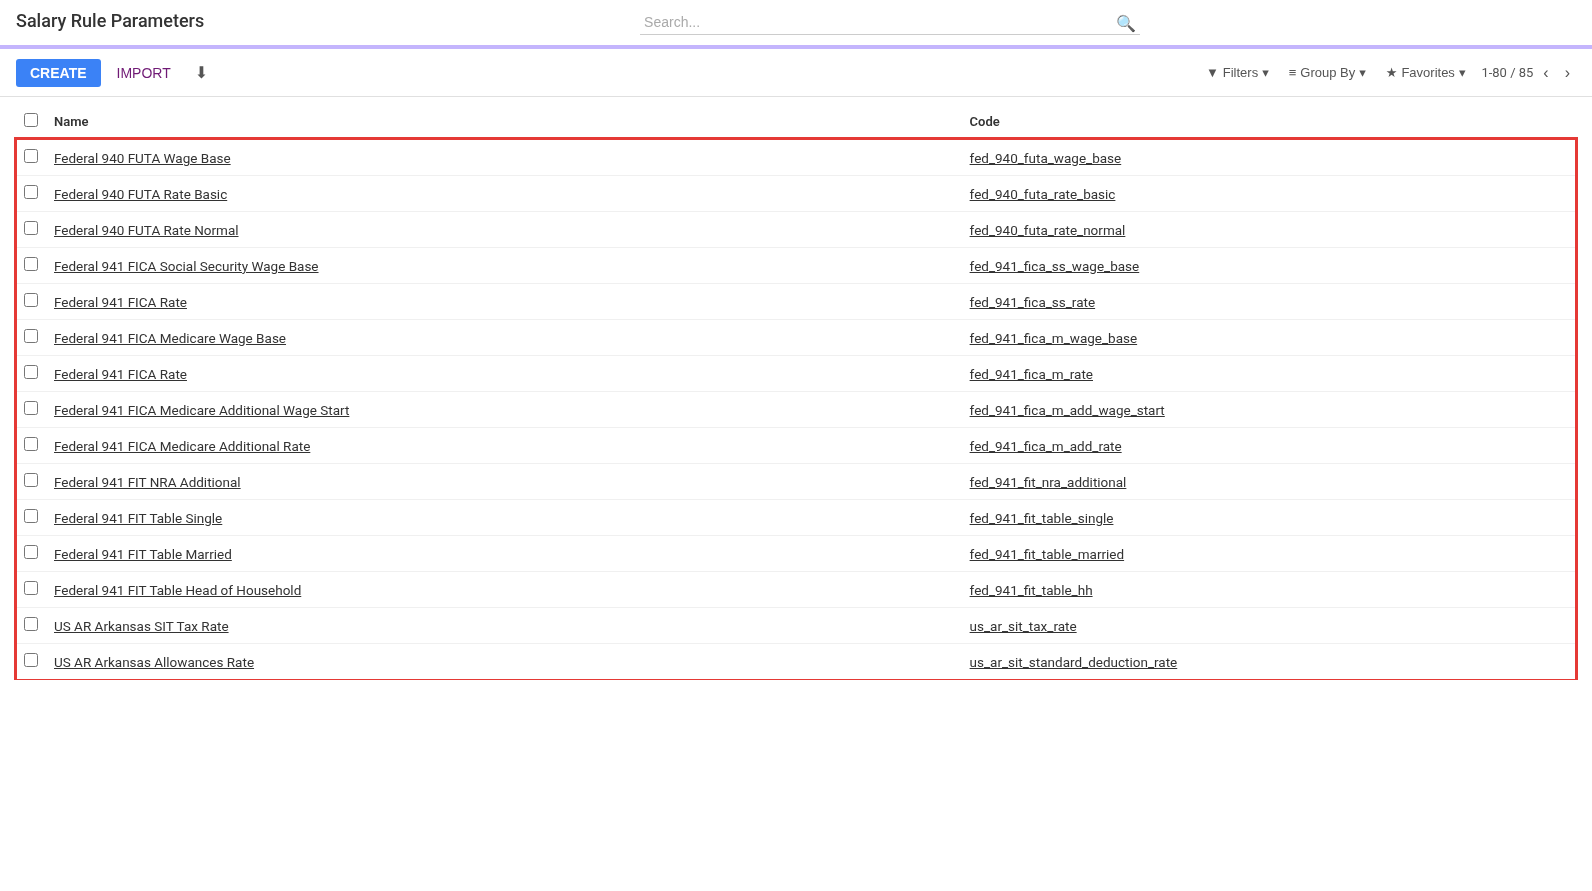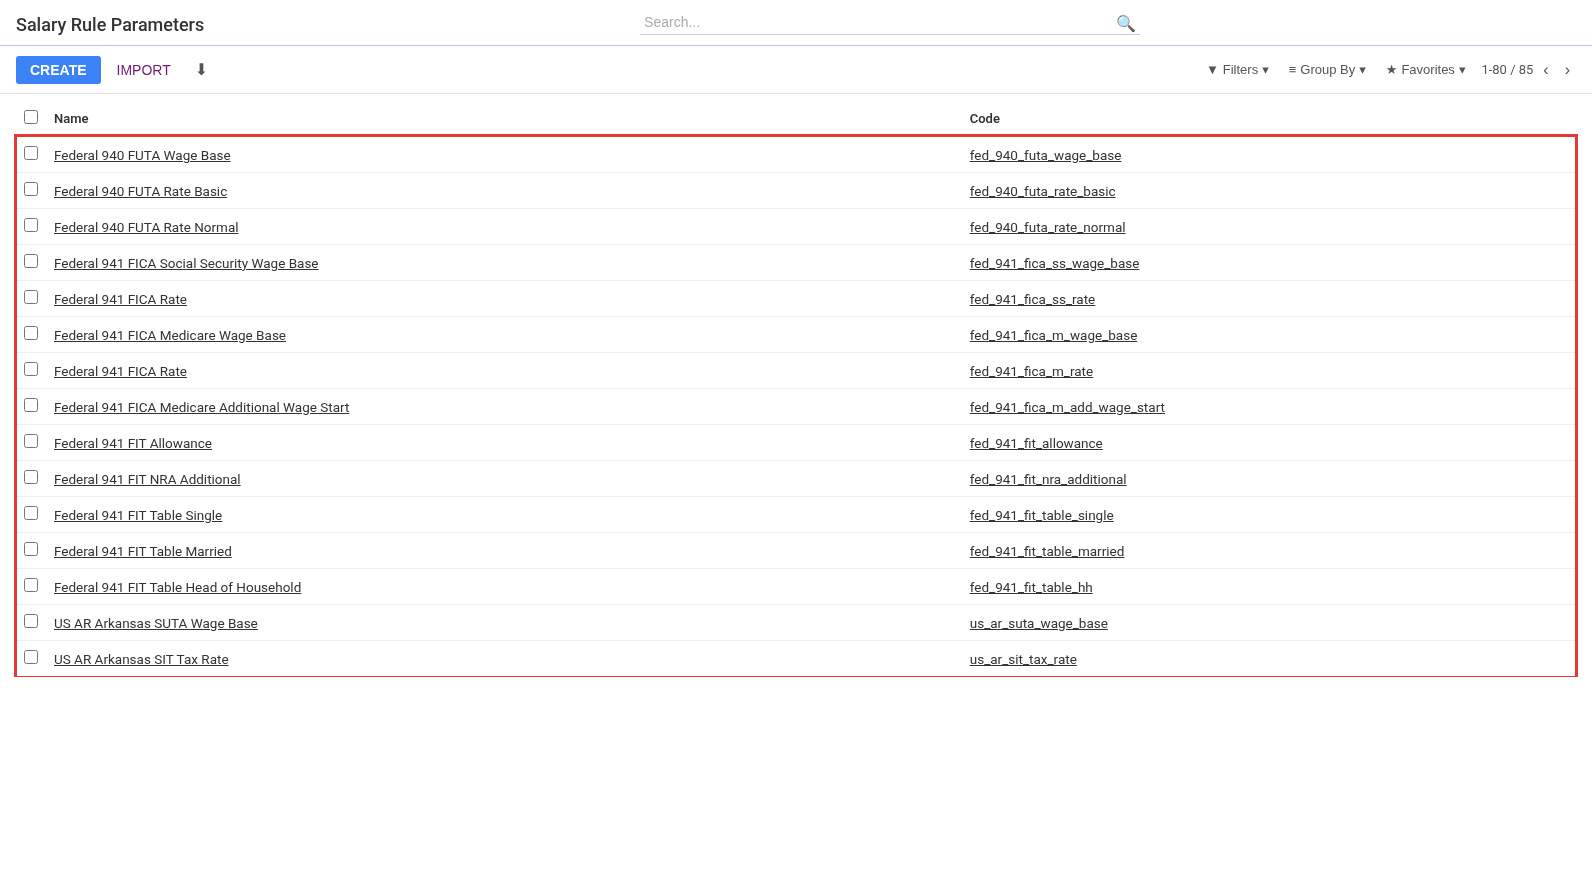--- a/index.html
+++ b/index.html
@@ -1,22 +1,22 @@
 <!DOCTYPE html>
 <html><head>
   <meta charset="utf-8">
   <style>
     * { box-sizing: border-box; margin: 0; padding: 0; }
     body { font-family: -apple-system, BlinkMacSystemFont, 'Segoe UI', Roboto, sans-serif; font-size: 14px; color: #333; background: #fff; }
 
     .top-bar {
       display: flex;
-      align-items: flex-end;
+      align-items: flex-start;
       padding: 10px 16px;
-      border-bottom: 1px solid #c4b5fd;
+      border-bottom: 4px solid #c4b5fd;
     }
     .page-title {
       font-size: 18px;
       font-weight: 500;
       color: #333;
       flex: 0 0 auto;
     }
     .search-area {
       flex: 1;
       display: flex;
@@ -257,22 +257,22 @@
           <td>Federal 941 FICA Rate</td>
           <td class="code-cell">fed_941_fica_m_rate</td>
         </tr>
         <tr>
           <td><input type="checkbox" class="row-checkbox" style=""></td>
           <td>Federal 941 FICA Medicare Additional Wage Start</td>
           <td class="code-cell">fed_941_fica_m_add_wage_start</td>
         </tr>
         <tr>
           <td><input type="checkbox" class="row-checkbox" style=""></td>
-          <td>Federal 941 FIT Allowance</td>
-          <td class="code-cell">fed_941_fit_allowance</td>
+          <td>Federal 941 FICA Medicare Additional Rate</td>
+          <td class="code-cell">fed_941_fica_m_add_rate</td>
         </tr>
         <tr>
           <td><input type="checkbox" class="row-checkbox" style=""></td>
           <td>Federal 941 FIT NRA Additional</td>
           <td class="code-cell">fed_941_fit_nra_additional</td>
         </tr>
         <tr>
           <td><input type="checkbox" class="row-checkbox" style=""></td>
           <td>Federal 941 FIT Table Single</td>
           <td class="code-cell">fed_941_fit_table_single</td>
@@ -282,27 +282,27 @@
           <td>Federal 941 FIT Table Married</td>
           <td class="code-cell">fed_941_fit_table_married</td>
         </tr>
         <tr>
           <td><input type="checkbox" class="row-checkbox" style=""></td>
           <td>Federal 941 FIT Table Head of Household</td>
           <td class="code-cell">fed_941_fit_table_hh</td>
         </tr>
         <tr>
           <td><input type="checkbox" class="row-checkbox" style=""></td>
-          <td>US AR Arkansas SUTA Wage Base</td>
-          <td class="code-cell">us_ar_suta_wage_base</td>
-        </tr>
-        <tr>
-          <td><input type="checkbox" class="row-checkbox" style=""></td>
           <td>US AR Arkansas SIT Tax Rate</td>
           <td class="code-cell">us_ar_sit_tax_rate</td>
+        </tr>
+        <tr>
+          <td><input type="checkbox" class="row-checkbox" style=""></td>
+          <td>US AR Arkansas Allowances Rate</td>
+          <td class="code-cell">us_ar_sit_standard_deduction_rate</td>
         </tr>
       </tbody>
   </table>
 </div>
 
 <style>
   #table-body {
     position: relative;
     text-decoration: underline;
   }

